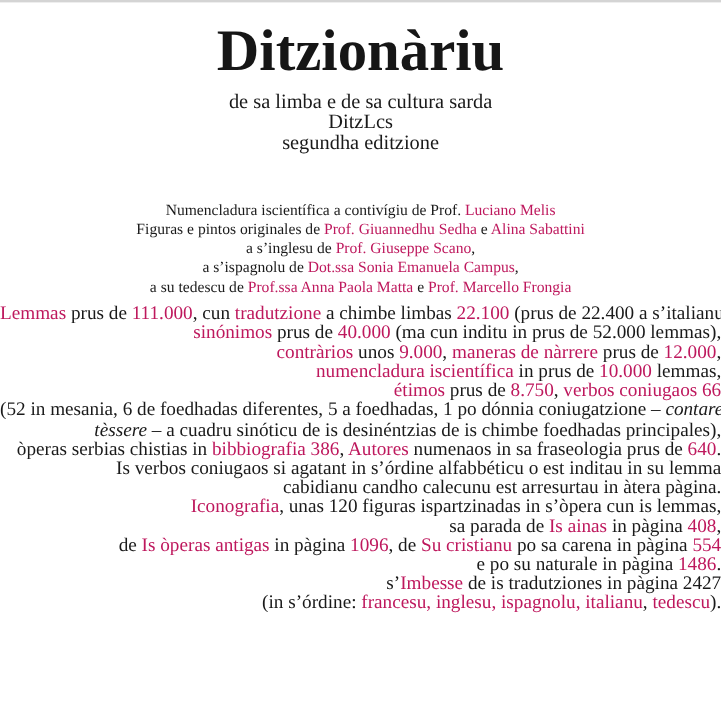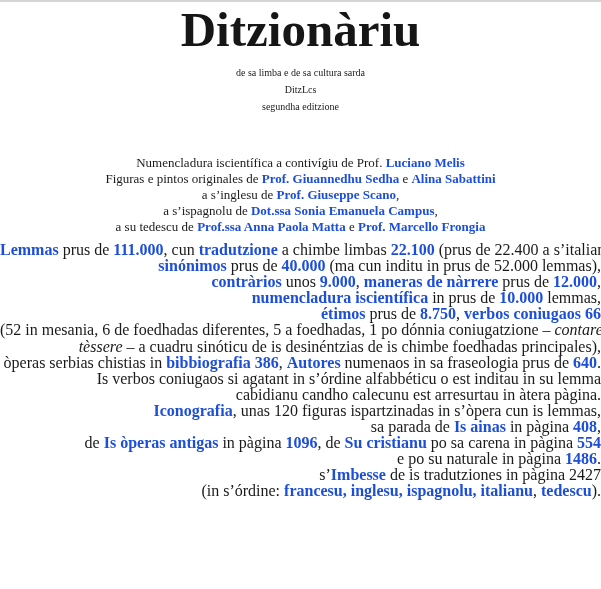--- a/index.html
+++ b/index.html
@@ -22,46 +22,46 @@
       background: #d4d4d4;
     }
     .page {
       position: absolute;
       left: 0; top: 0;
       width: 601px;
       text-align: center;
     }
     .title {
       margin: 0;
-      padding-top: 7px;
+      padding-top: 19px;
       font-size: 49px;
       line-height: 46px;
       font-weight: bold;
       letter-spacing: 0px;
       color: #161616;
     }
     .subtitle-block {
       margin-top: 11px;
-      font-size: 10px;
+      font-size: 17px;
       line-height: 17px;
     }
     .subtitle-block .it { }
     .credits {
       margin-top: 40px;
       font-size: 13px;
       line-height: 16px;
     }
     .stats {
       margin-top: 7px;
       font-size: 16px;
       line-height: 16.1px;
       text-align: right;
     }
     .line { display: block; white-space: nowrap; }
-    b { font-weight: bold; color: #1d4ed8; }
+    b { font-weight: normal; color: #be185d; }
     i { font-style: italic; }
   </style>
 </head>
 <body>
 
 <div class="top-rule"></div>
 
 <div class="page">
 
   <h1 class="title">Ditzionàriu</h1>

